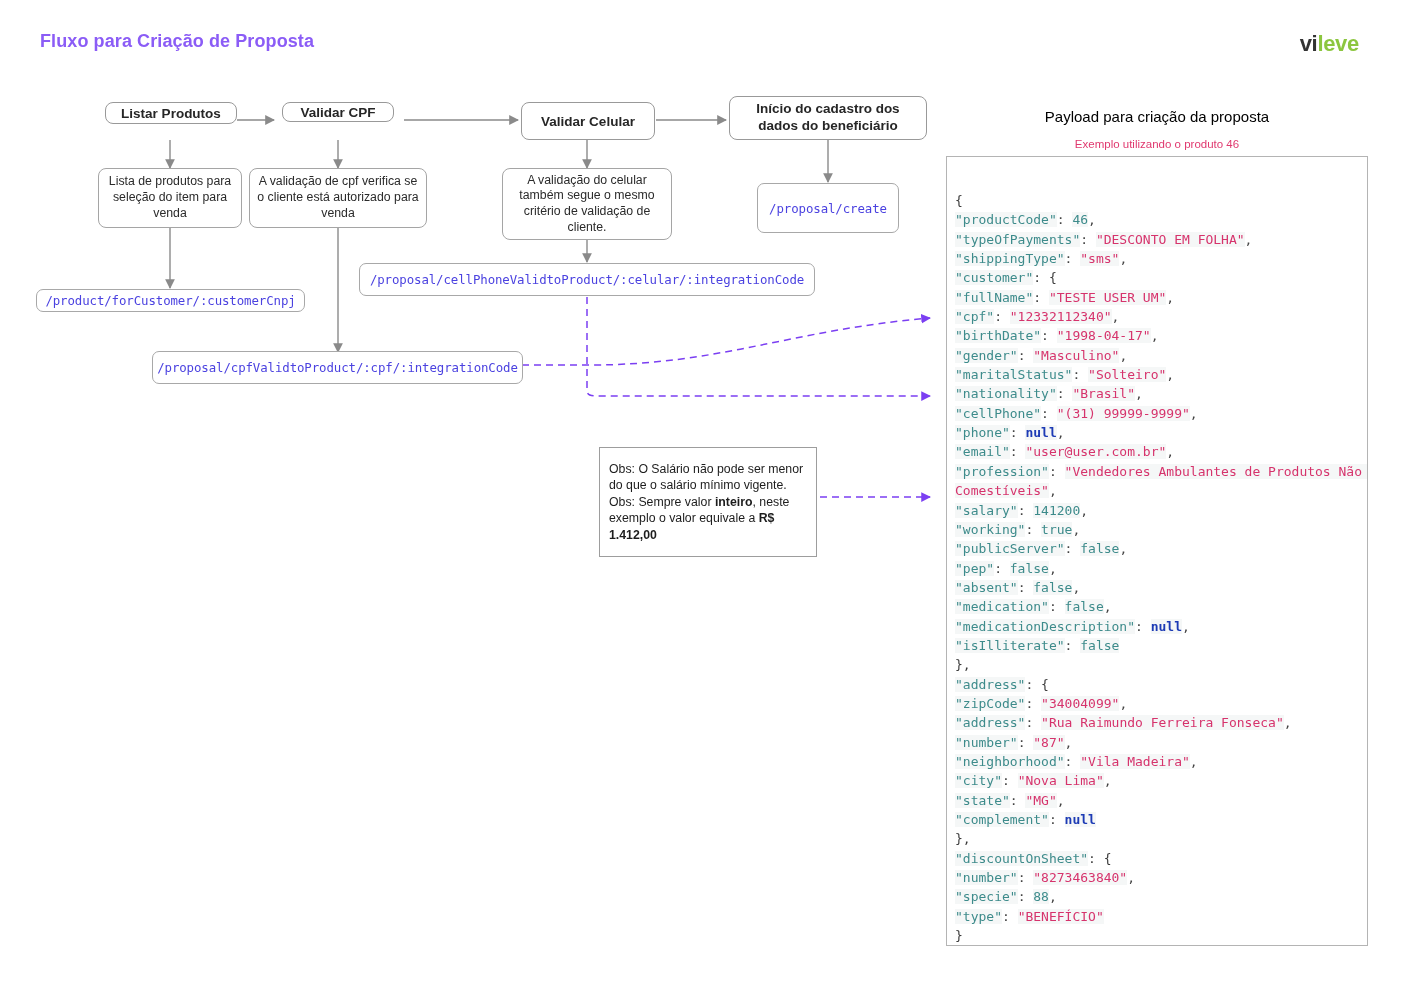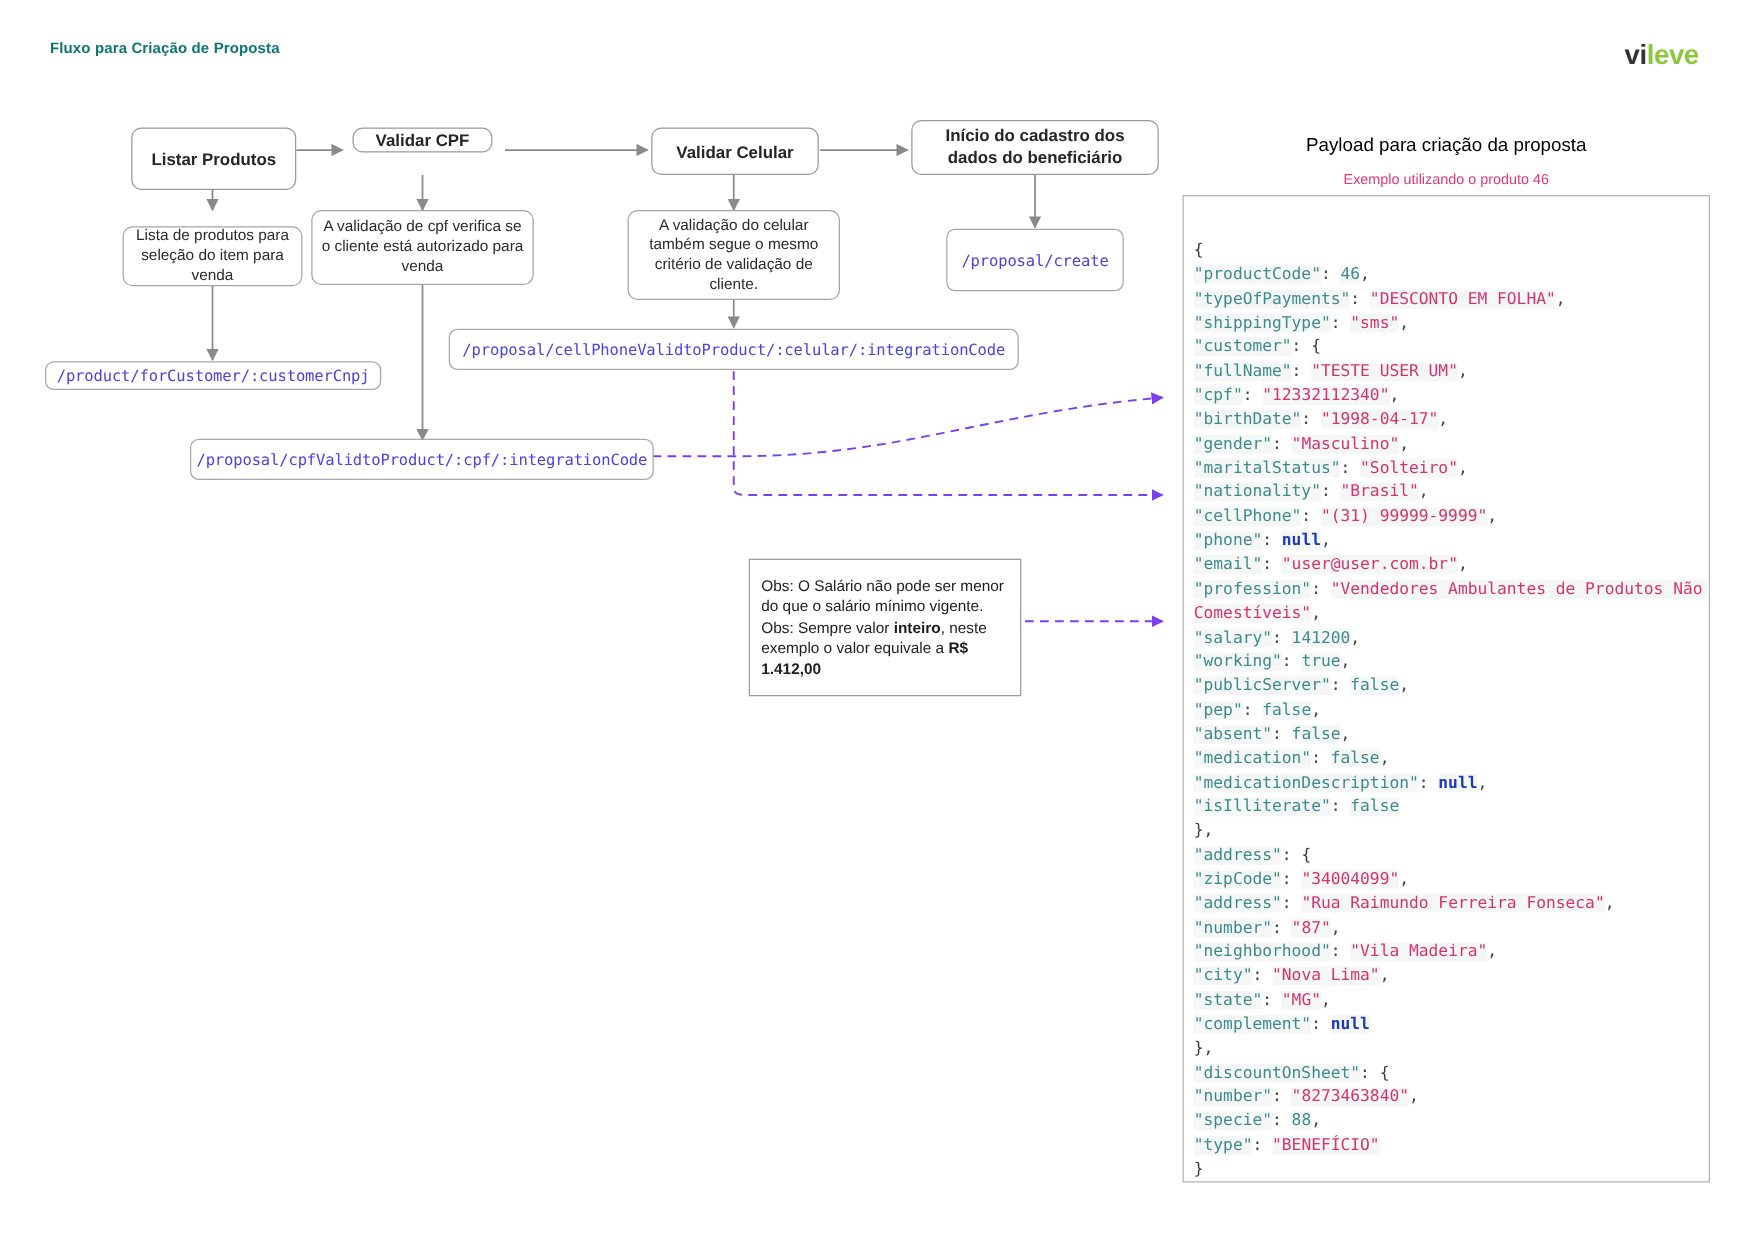--- a/index.html
+++ b/index.html
@@ -12,23 +12,23 @@
     position: relative;
     overflow: hidden;
     color: #333;
   }
   #canvas { position: absolute; inset: 0; }
 
   
   .page-title {
     position: absolute;
     left: 40px; top: 31px;
-    font-size: 12px;
+    font-size: 18px;
     font-weight: bold;
-    color: #0f766e;
+    color: #8b5cf6;
     letter-spacing: .1px;
   }
   .logo {
     position: absolute;
     right: 42px; top: 31px;
     font-size: 22px;
     font-weight: bold;
     letter-spacing: -.3px;
   }
   .logo .leve { color: #8cc63f; }
@@ -163,37 +163,37 @@
     <g stroke="#7b3ff2" stroke-width="1.5" fill="none" stroke-dasharray="7,5">
 
       <path d="M522,365 L590,365 C720,365 790,330 930,318" marker-end="url(#ahp)"></path>
 
       <path d="M587,285 L587,390 C587,396 592,396 600,396 L930,396" marker-end="url(#ahp)"></path>
 
       <path d="M820,497 L930,497" marker-end="url(#ahp)"></path>
     </g>
   </svg>
 
-  <div class="node step" style="left:105px; top:102px; width:132px; height:50px;">
+  <div class="node step" style="left:105px; top:102px; width:132px; height:22px;">
     <span>Listar Produtos</span>
   </div>
 
   <div class="node step" style="left:282px; top:102px; width:112px; height:20px;">
     <span>Validar CPF</span>
   </div>
 
   <div class="node step" style="left:521px; top:102px; width:134px; height:38px;">
     <span>Validar Celular</span>
   </div>
 
   <div class="node step" style="left:729px; top:96px; width:198px; height:44px; line-height:1.25; padding:0 6px;">
     <span>Início do cadastro dos dados do beneficiário</span>
   </div>
 
-  <div class="node desc" style="left:98px; top:168px; width:144px; height:48px;margin-top:13px;">
+  <div class="node desc" style="left:98px; top:168px; width:144px; height:60px;">
     <span>Lista de produtos para seleção do item para venda</span>
   </div>
 
   <div class="node desc" style="left:249px; top:168px; width:178px; height:60px;">
     <span>A validação de cpf verifica se o cliente está autorizado para venda</span>
   </div>
 
   <div class="node desc" style="left:502px; top:168px; width:170px; height:72px;">
     <span>A validação do celular também segue o mesmo critério de validação de cliente.</span>
   </div>

